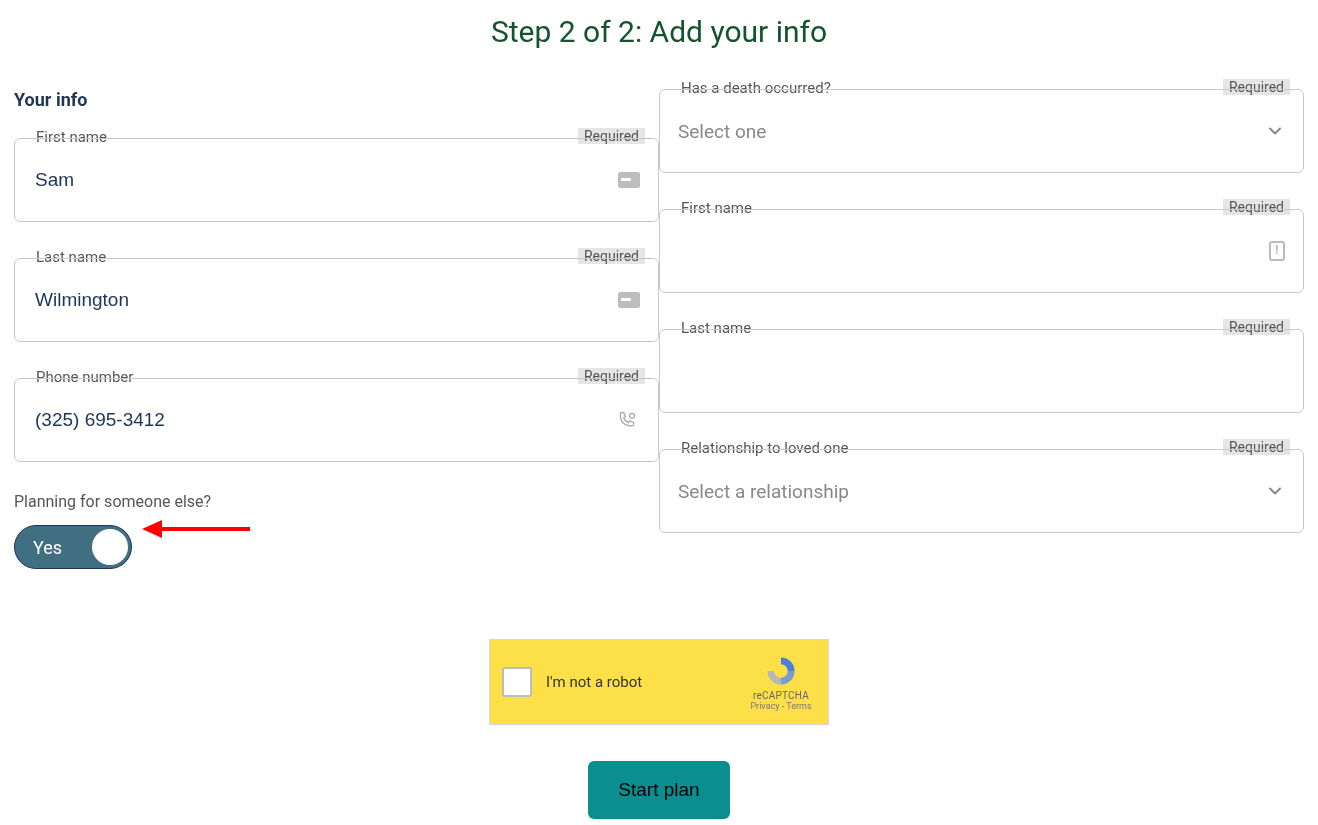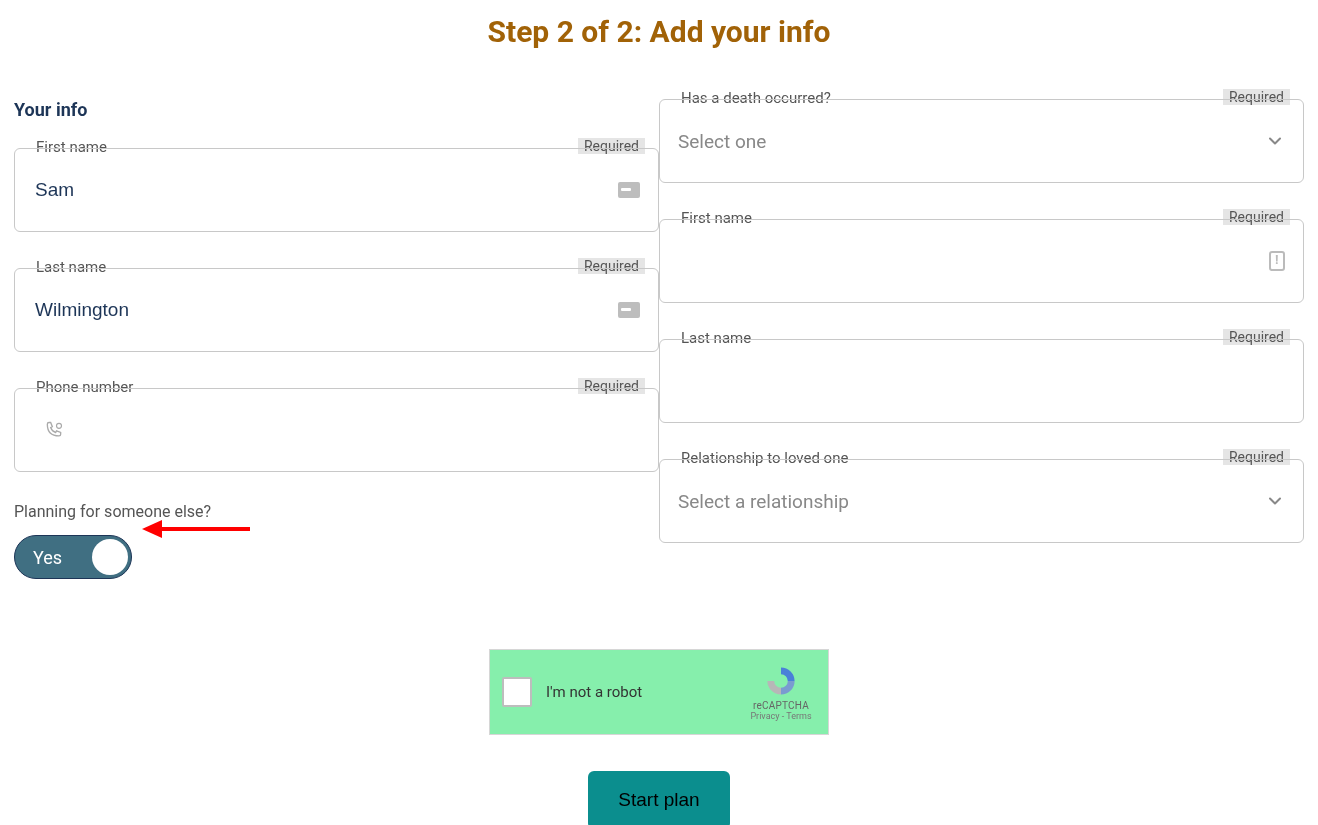--- a/index.html
+++ b/index.html
@@ -8,25 +8,25 @@
     font-family: -apple-system, BlinkMacSystemFont, "Segoe UI", Roboto, "Helvetica Neue", Arial, sans-serif;
     background: #ffffff;
     color: #333;
     width: 1318px;
     height: 825px;
     overflow: hidden;
     position: relative;
   }
   .page-title {
     text-align: center;
-    color: #a16207;
+    color: #14532d;
     font-size: 30px;
-    font-weight: 700;
+    font-weight: 400;
     margin-top: 14px;
-    margin-bottom: 50px;
+    margin-bottom: 40px;
   }
   .columns {
     display: flex;
     padding: 0 14px;
     gap: 0;
   }
   .col {
     flex: 1;
     min-width: 0;
   }
@@ -121,21 +121,21 @@
     position: absolute;
     left: 142px;
     top: 516px;
     pointer-events: none;
   }
   .captcha {
     width: 340px;
     height: 86px;
     margin: 70px auto 0 auto;
     border: 1px solid #d6d6d6;
-    background: #86efac;
+    background: #fde047;
     display: flex;
     align-items: center;
     padding: 0 12px;
     position: relative;
   }
   .captcha-check {
     width: 30px;
     height: 30px;
     border: 2px solid #bdbdbd;
     border-radius: 2px;
@@ -219,20 +219,21 @@
       <div class="field-box">
         <input class="field-input" type="text" value="Wilmington" style="">
         <span class="autofill-icon"></span>
       </div>
     </div>
 
     <div class="field">
       <span class="field-label">Phone number</span>
       <span class="field-req">Required</span>
       <div class="field-box">
+        <input class="field-input" type="text" value="(325) 695-3412" style="">
         <svg class="phone-icon" viewBox="0 0 24 24" fill="none">
           <path d="M4 5c0-1 1-2 2-2h2l2 5-2 1c1 3 3 5 6 6l1-2 5 2v2c0 1-1 2-2 2C9 19 4 14 4 5z" stroke="#aaa" stroke-width="1.6"></path>
           <circle cx="18" cy="7" r="3" stroke="#aaa" stroke-width="1.4"></circle>
         </svg>
       </div>
     </div>
 
     <div class="question-row">Planning for someone else?</div>
 
     <div class="toggle">

